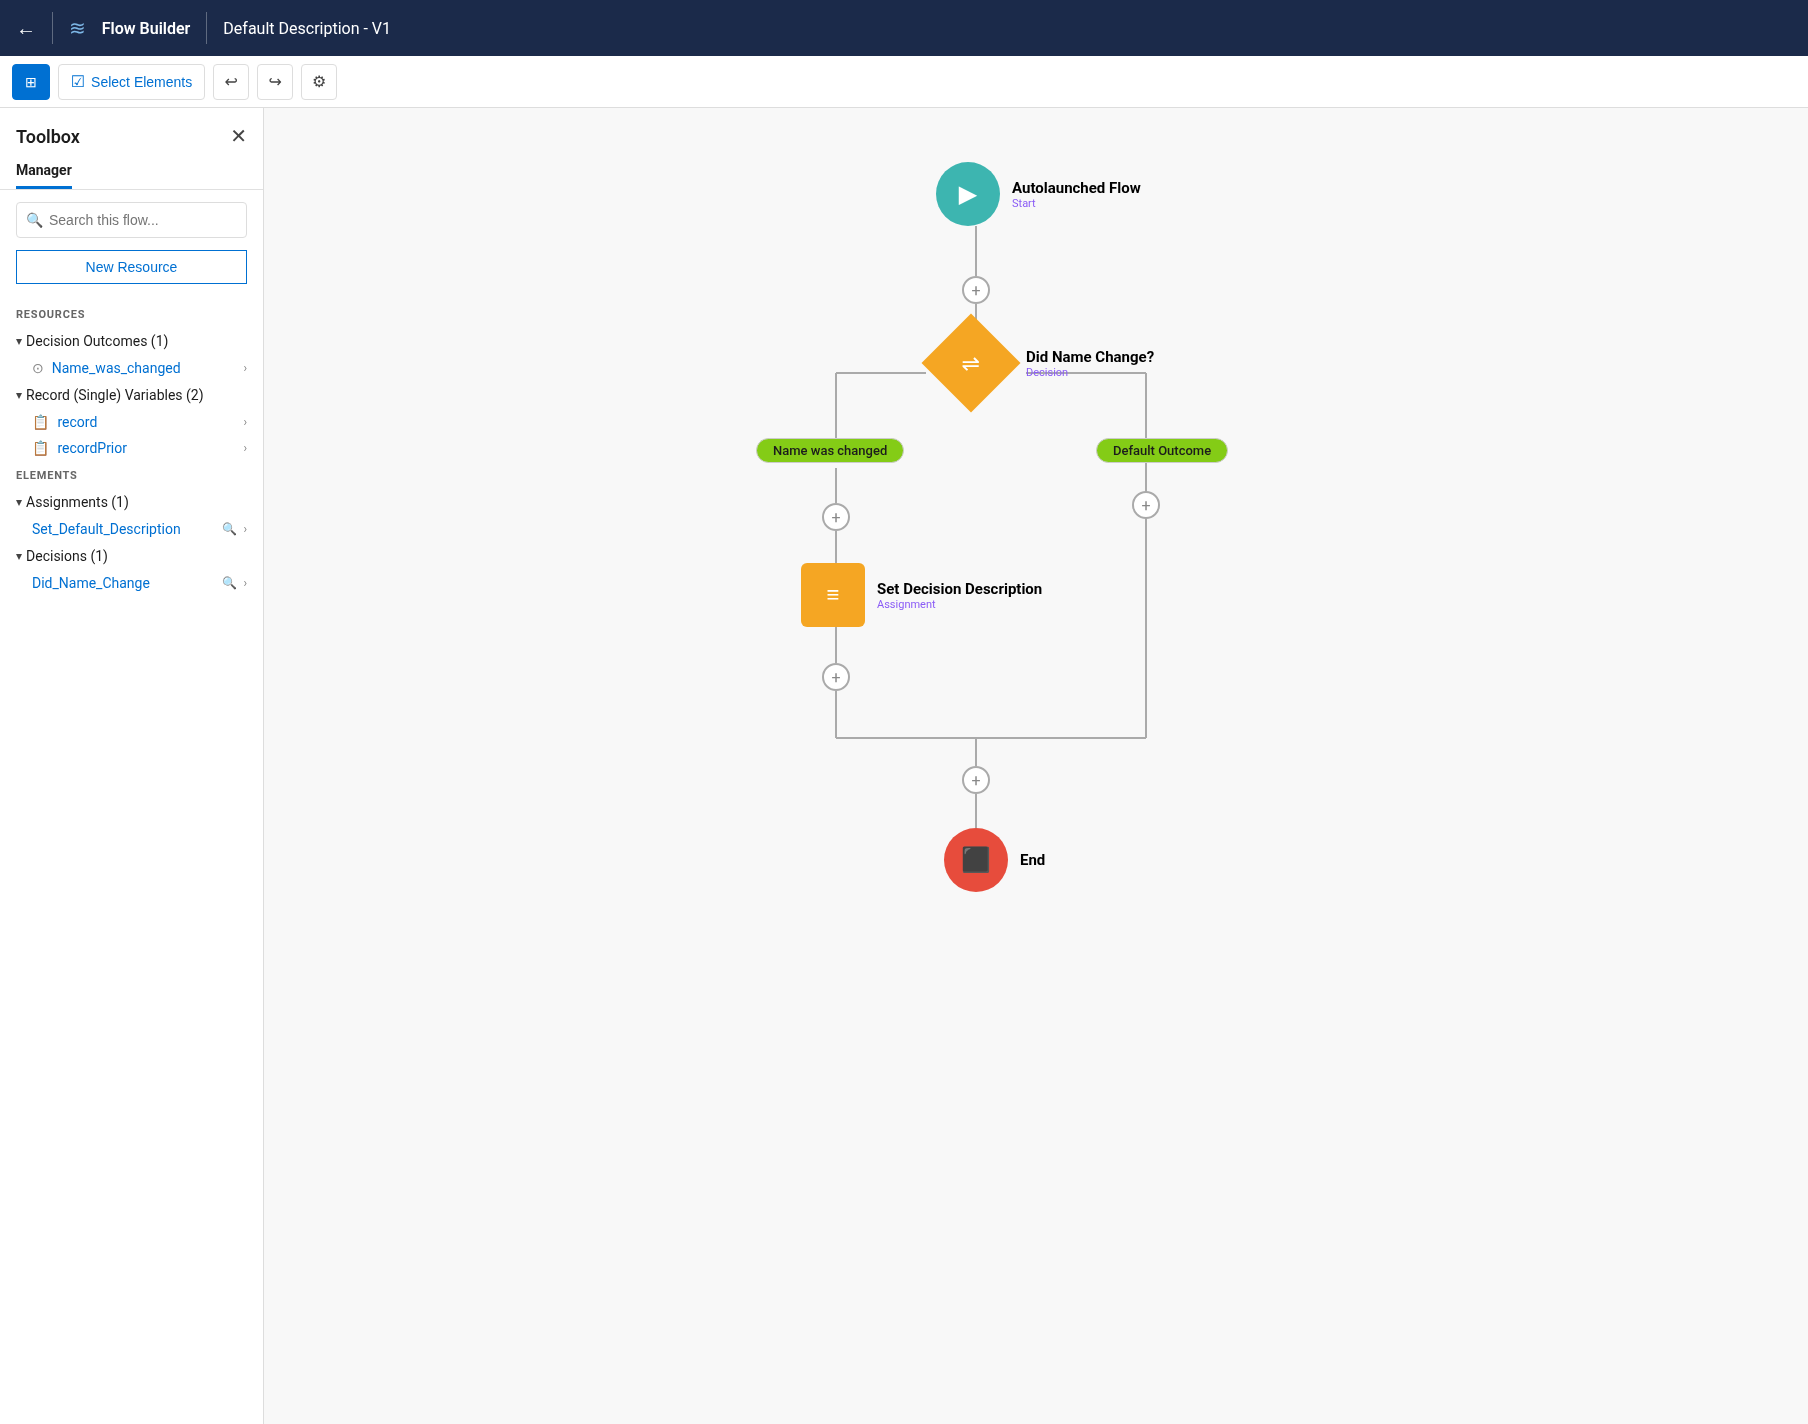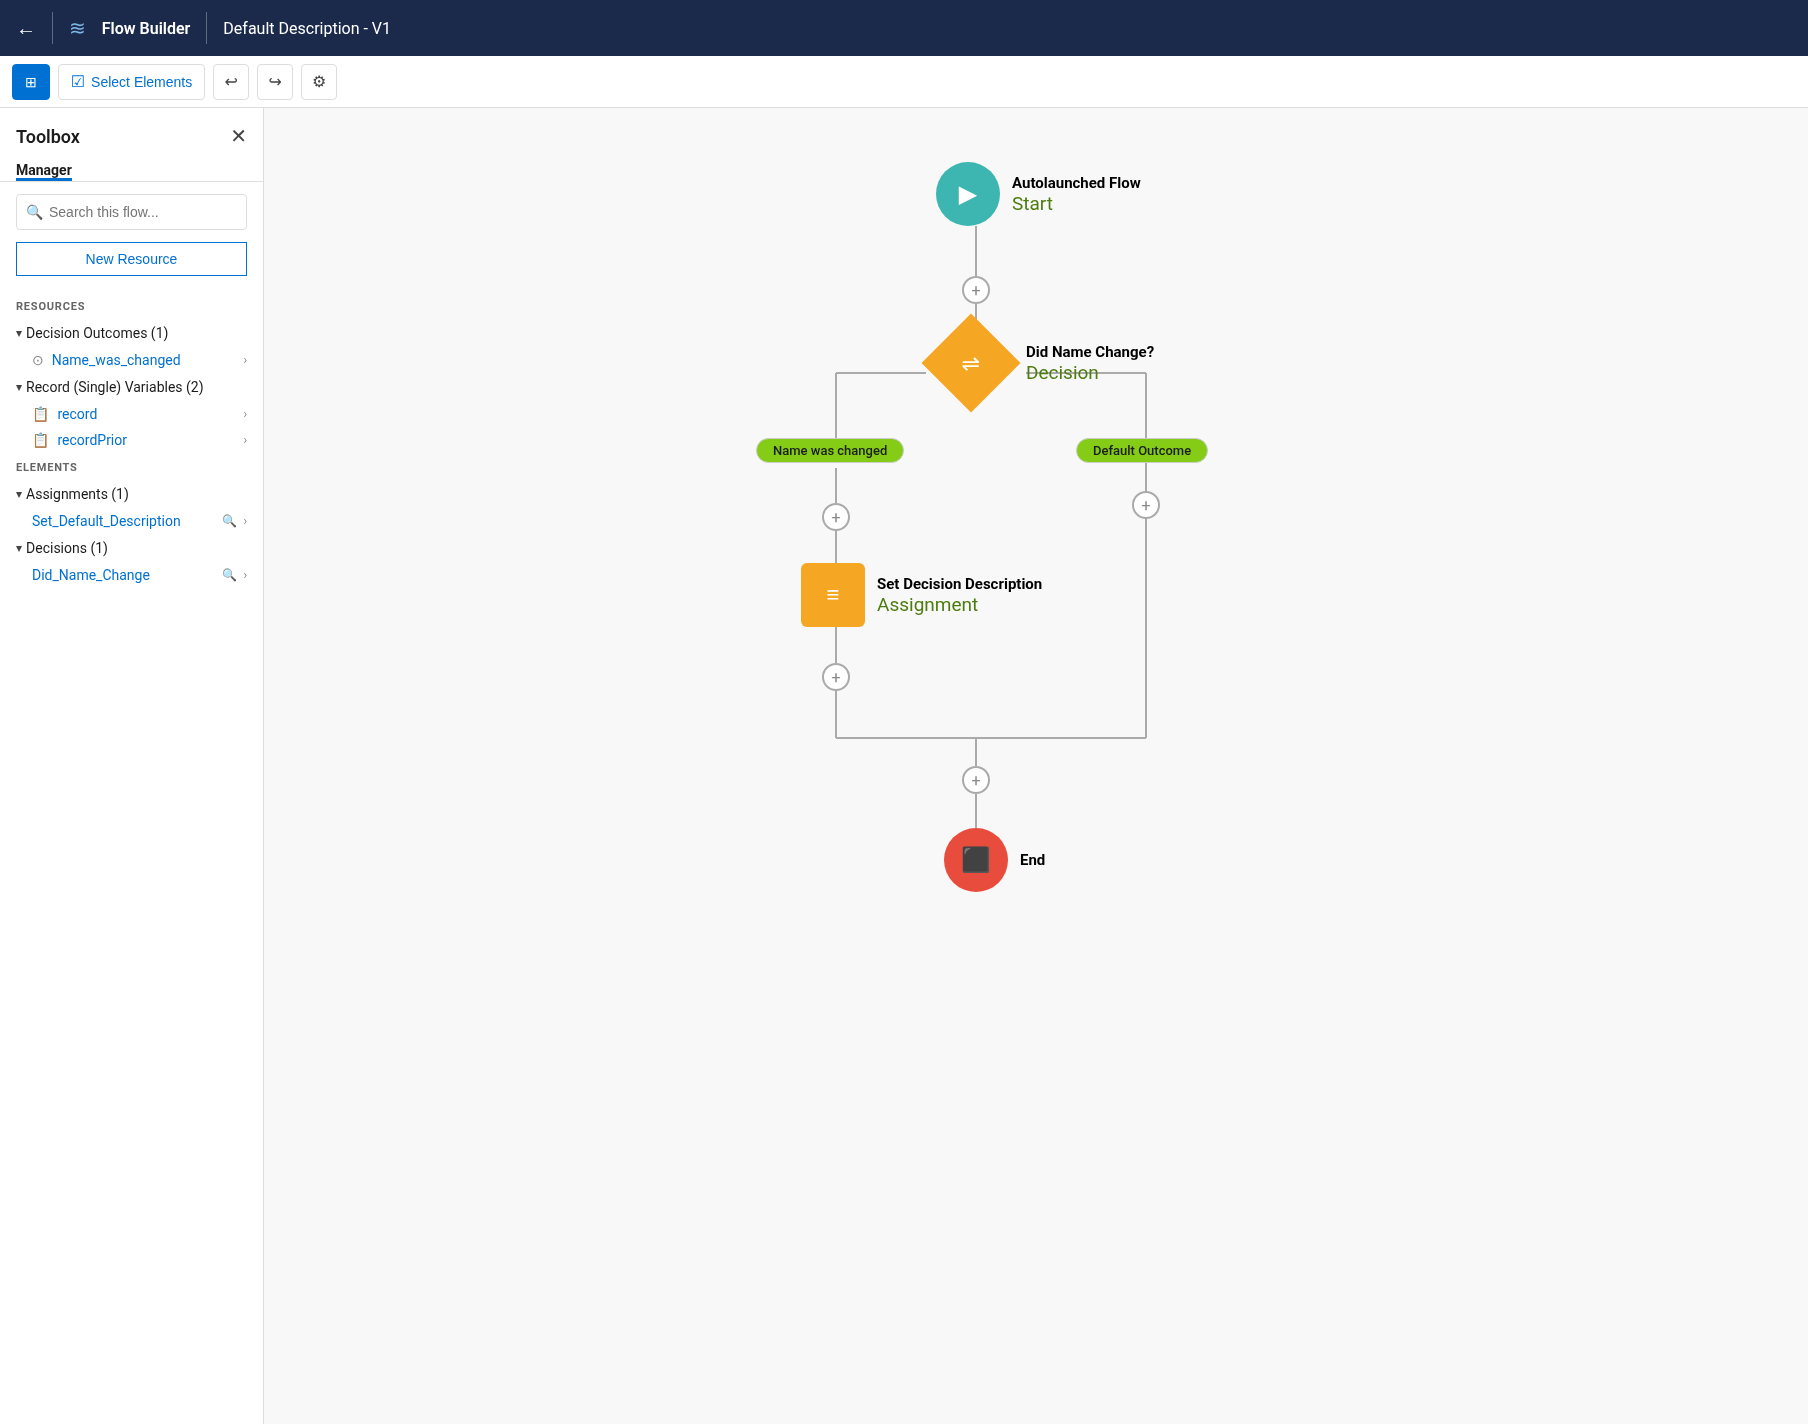--- a/index.html
+++ b/index.html
@@ -123,21 +123,21 @@
       cursor: pointer;
       color: #444;
     }
     .toolbox-tab {
       padding: 12px 16px 0;
     }
     .toolbox-tab-label {
       font-size: 14px;
       font-weight: 700;
       color: #1c1c1c;
-      padding-bottom: 0;
+      padding-bottom: 8px;
       border-bottom: 3px solid #0070d2;
       display: inline-block;
     }
     .toolbox-divider {
       height: 1px;
       background: #e0e0e0;
       margin: 0;
     }
     .toolbox-search {
       padding: 12px 16px;
@@ -245,22 +245,22 @@
       gap: 12px;
     }
     .node-label {
       font-size: 14px;
     }
     .node-title {
       font-weight: 700;
       font-size: 15px;
     }
     .node-subtitle {
-      font-size: 19px;
-      color: #4d7c0f;
+      font-size: 11px;
+      color: #8b5cf6;
     }
 
     
     .start-circle {
       width: 64px;
       height: 64px;
       border-radius: 50%;
       background: #3db5b0;
       display: flex;
       align-items: center;
@@ -497,21 +497,21 @@
         <div class="decision-diamond">
           <div class="decision-diamond-inner">⇌</div>
         </div>
         <div class="node-label" style="margin-left:8px;">
           <div class="node-title">Did Name Change?</div>
           <div class="node-subtitle">Decision</div>
         </div>
       </div>
 
       <div class="outcome-label" style="top:330px; left:170px;">Name was changed</div>
-      <div class="outcome-label" style="top:330px; left:490px;">Default Outcome</div>
+      <div class="outcome-label" style="top:330px; left:510px;">Default Outcome</div>
 
       <div class="plus-btn" style="top:395px; left:236px;">+</div>
 
       <div class="plus-btn" style="top:383px; left:546px;">+</div>
 
       <div class="flow-node" style="position:absolute; top:455px; left:215px;">
         <div class="assignment-box">≡</div>
         <div class="node-label">
           <div class="node-title">Set Decision Description</div>
           <div class="node-subtitle">Assignment</div>

